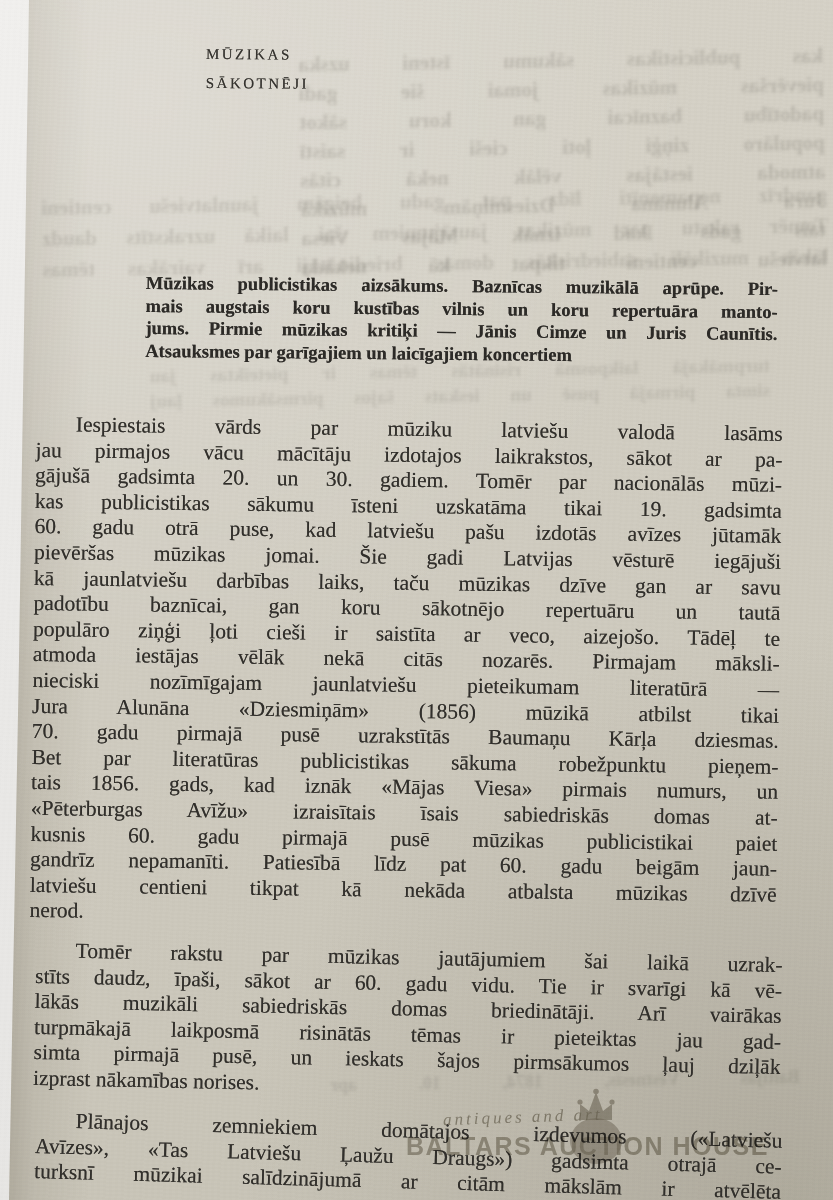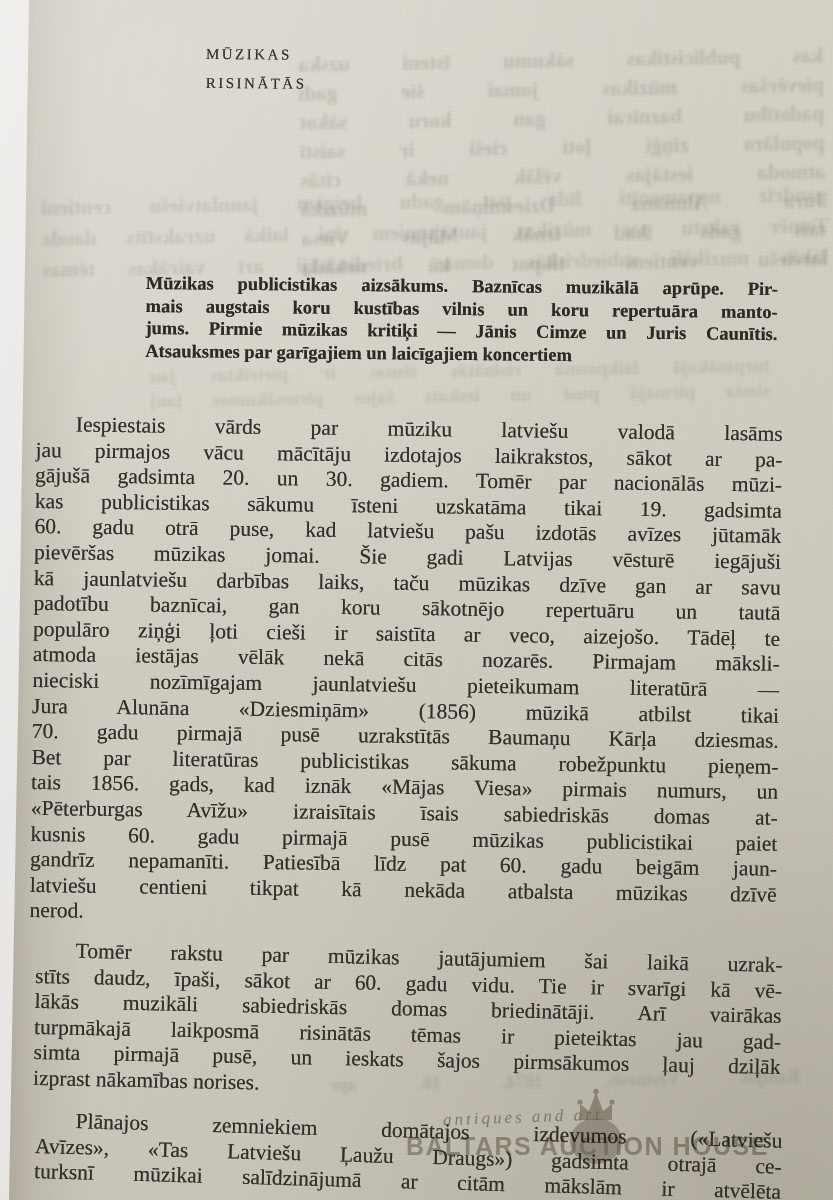--- a/index.html
+++ b/index.html
@@ -112,21 +112,21 @@
     <div class="bleed bleed-gap">
       <div class="bl">turpmākajā laikposmā risinātās tēmas ir pieteiktas jau</div>
       <div class="bl">simta pirmajā pusē un ieskats šajos pirmsākumos ļauj</div>
     </div>
     <div class="bleed bleed-bottom">
       <div class="bl">Baltijas Vēstnesis, 1874, 10. apr</div>
     </div>
 
     <div class="heading">
       <div>MŪZIKAS</div>
-      <div>RISINĀTĀS</div>
+      <div>SĀKOTNĒJI</div>
     </div>
 
     <div class="intro">
       <div class="line jl">Mūzikas publicistikas aizsākums. Baznīcas muzikālā aprūpe. Pir-</div>
       <div class="line jl">mais augstais koru kustības vilnis un koru repertuāra manto-</div>
       <div class="line jl">jums. Pirmie mūzikas kritiķi — Jānis Cimze un Juris Caunītis.</div>
       <div class="line">Atsauksmes par garīgajiem un laicīgajiem koncertiem</div>
     </div>
 
     <div class="para para-1">

